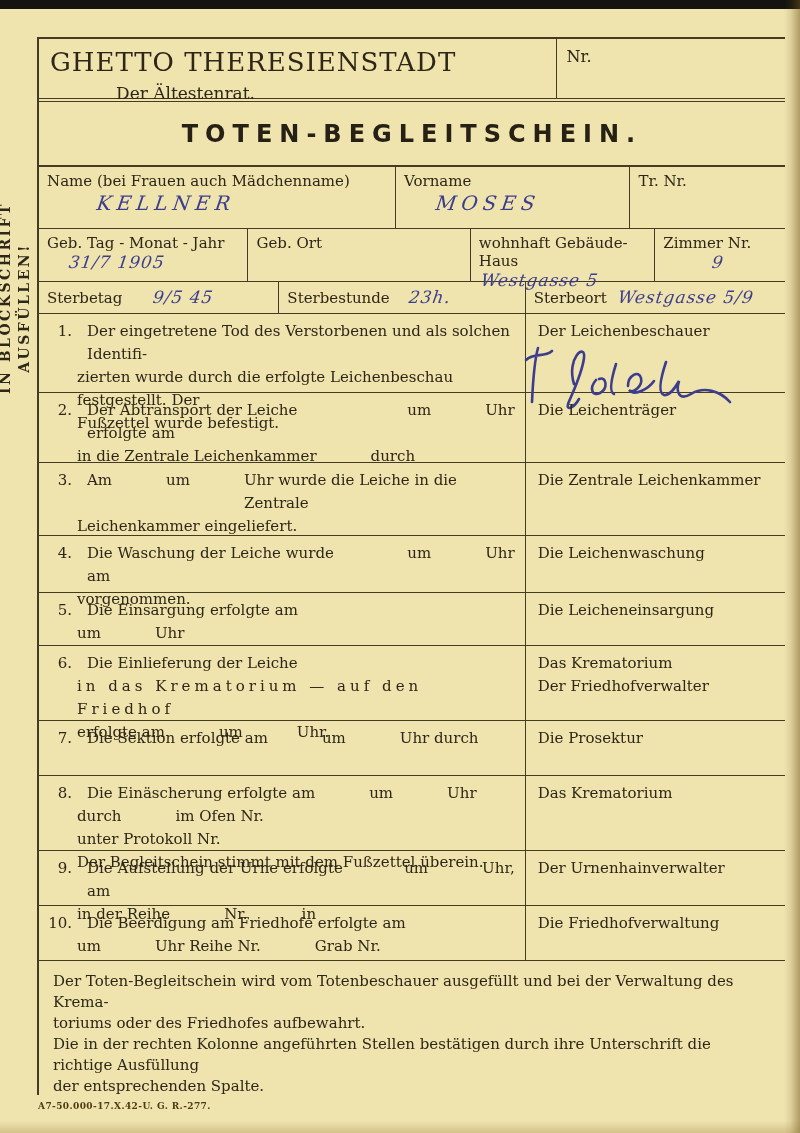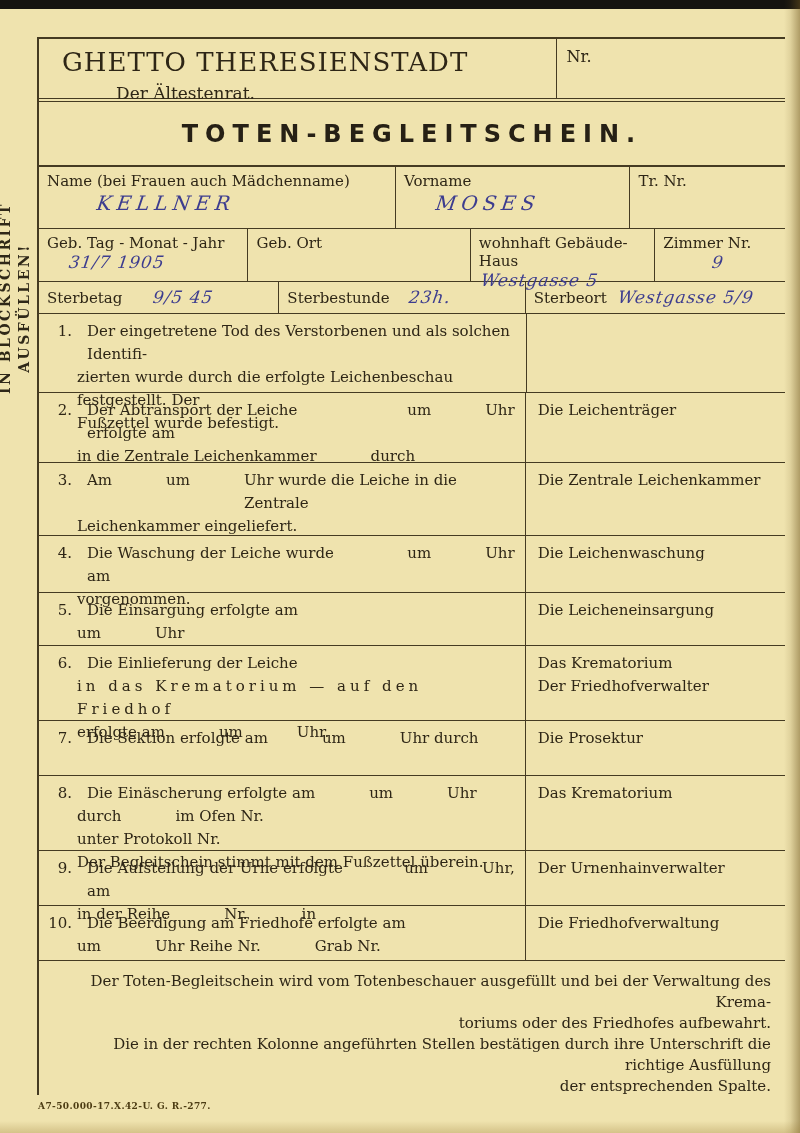--- a/index.html
+++ b/index.html
@@ -55,21 +55,21 @@
     border-left:2px solid var(--line);
     border-top:2px solid var(--line);
   }
   
   .header{
     height:63px;
     border-bottom:4px double var(--line);
     display:flex;
   }
   .header-left{width:518px;padding:8px 0 0 11px;}
-  .org{font-size:26px;letter-spacing:1px;margin-left:12px;}
+  .org{font-size:26px;letter-spacing:1px;}
   .sub{font-size:17px;padding:6px 0 0 66px;}
   .header-right{
     width:230px;border-left:1.6px solid var(--line);
     padding:8px 0 0 10px;font-size:16px;
   }
   
   .titlerow{
     height:65px;
     border-bottom:2px solid var(--line);
     display:flex;align-items:center;justify-content:center;
@@ -109,21 +109,21 @@
   .lnum{width:27px;flex:none;text-align:right;}
   .lbody{margin-left:15px;flex:1;display:flex;column-gap:54px;flex-wrap:nowrap;}
   .lcont{padding-left:32px;display:flex;column-gap:54px;}
   .spread{letter-spacing:4px;}
   .sig{
     position:absolute;left:-4px;top:24px;pointer-events:none;
   }
   
   .footer{
     padding:10px 14px 0 14px;
-    text-align:right;font-size:15px;line-height:21px;
+    text-align:left;font-size:15px;line-height:21px;
   }
   .printcode{
     position:absolute;left:38px;top:1101px;
     font-size:9px;font-weight:bold;letter-spacing:.4px;color:#4c3c13;text-align:right;
   }
 </style>
 </head>
 <body>
 
 <div class="paper"></div>
@@ -223,20 +223,32 @@
             <span class="lcont">
               <span class="seg">zierten wurde durch die erfolgte Leichenbeschau festgestellt. Der</span>
             </span>
           </div>
           <div class="lline">
             <span class="lcont">
               <span class="seg">Fußzettel wurde befestigt.</span>
             </span>
           </div>
         </div>
+        <div class="mright">
+          <div>Der Leichenbeschauer</div>
+          <svg width="215" height="72" viewBox="0 0 215 72" class="sig">
+    <g fill="none" stroke="#3d3d8f" stroke-width="2.6" stroke-linecap="round">
+      <path d="M16,10 C12,24 11,42 10,64 M4,22 C12,14 22,20 30,13"></path>
+      <path d="M52,46 C44,20 64,4 62,20 C60,36 50,56 46,66 C44,73 52,70 57,61"></path>
+      <path d="M74,42 C67,50 70,59 78,55 C86,51 85,38 77,41 M94,26 C89,42 87,54 92,56"></path>
+      <path d="M106,48 C106,37 117,32 119,40 C121,48 111,56 107,52 C113,59 127,50 132,43"></path>
+      <path d="M144,24 C138,42 136,55 142,57 C148,58 153,50 157,43 C153,57 159,62 169,56 C182,48 198,53 208,64"></path>
+    </g>
+  </svg>
+        </div>
       </div>
       <div class="mrow" style="height: 70px;">
         <div class="mleft">
           <div class="lline">
             <span class="lnum">2.</span>
             <span class="lbody">
               <span class="seg">Der Abtransport der Leiche erfolgte am</span>
               <span class="seg">um</span>
               <span class="seg">Uhr</span>
             </span>

